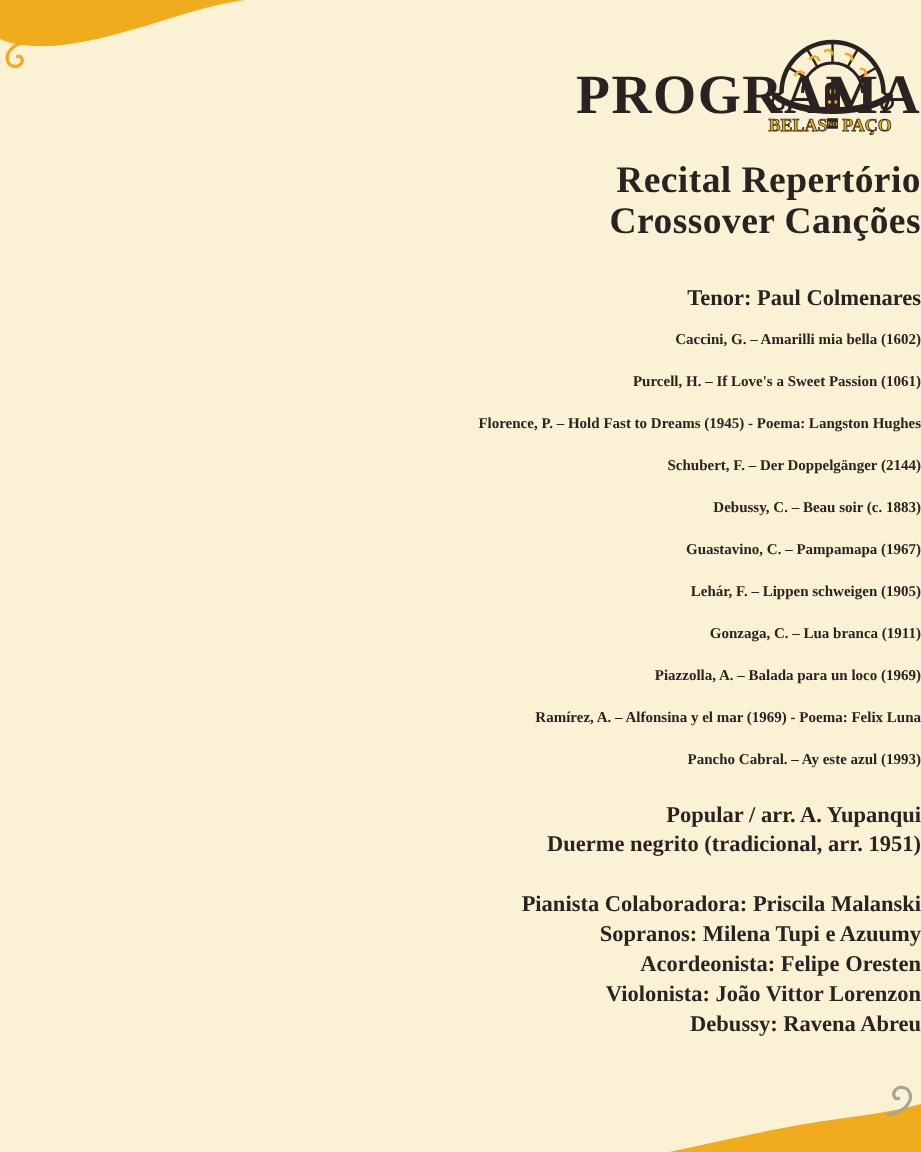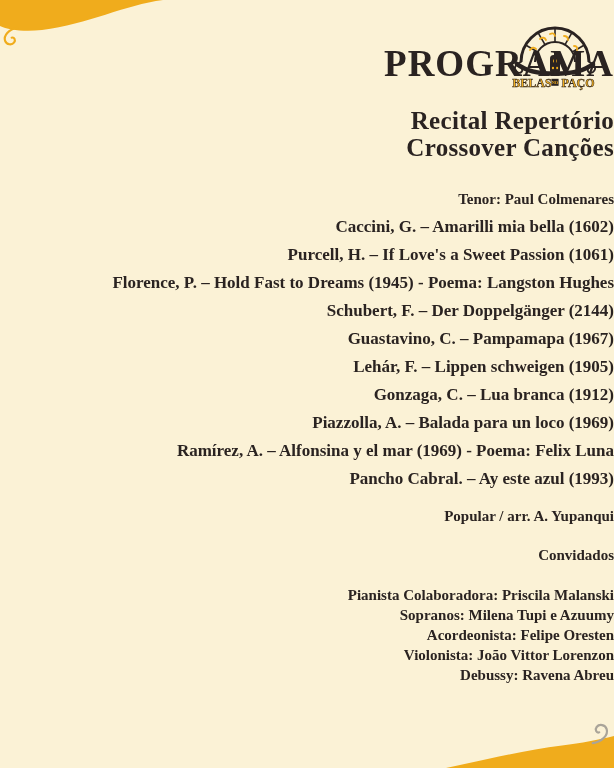--- a/index.html
+++ b/index.html
@@ -46,21 +46,21 @@
     font-size:25px;
     line-height:27px;
     letter-spacing:0.3px;
   }
   .performer{
     margin-top:24px;
     font-size:15px;
     line-height:28px;
   }
   .repertoire .rep-line{
-    font-size:17px;
+    font-size:10px;
     line-height:28px;
     white-space:nowrap;
   }
   .encore{
     margin-top:14px;
     font-size:15px;
     line-height:19px;
   }
   .guests-heading{
     margin-top:19px;
@@ -135,33 +135,34 @@
       <div>Crossover Canções</div>
     </div>
 
     <div class="performer">Tenor: Paul Colmenares</div>
 
     <div class="repertoire">
       <div class="rep-line">Caccini, G. – Amarilli mia bella (1602)</div>
       <div class="rep-line">Purcell, H. – If Love's a Sweet Passion (1061)</div>
       <div class="rep-line">Florence, P. – Hold Fast to Dreams (1945) - Poema: Langston Hughes</div>
       <div class="rep-line">Schubert, F. – Der Doppelgänger (2144)</div>
+      <div class="rep-line">Debussy, C. – Beau soir (c. 1883)</div>
       <div class="rep-line">Guastavino, C. – Pampamapa (1967)</div>
       <div class="rep-line">Lehár, F. – Lippen schweigen (1905)</div>
-      <div class="rep-line">Gonzaga, C. – Lua branca (1912)</div>
+      <div class="rep-line">Gonzaga, C. – Lua branca (1911)</div>
       <div class="rep-line">Piazzolla, A. – Balada para un loco (1969)</div>
       <div class="rep-line">Ramírez, A. – Alfonsina y el mar (1969) - Poema: Felix Luna</div>
       <div class="rep-line">Pancho Cabral. – Ay este azul (1993)</div>
     </div>
 
     <div class="encore">
       <div>Popular / arr. A. Yupanqui</div>
+      <div>Duerme negrito (tradicional, arr. 1951)</div>
     </div>
 
-    <div class="guests-heading">Convidados</div>
 
     <div class="credits">
       <div>Pianista Colaboradora: Priscila Malanski</div>
       <div>Sopranos: Milena Tupi e Azuumy</div>
       <div>Acordeonista: Felipe Oresten</div>
       <div>Violonista: João Vittor Lorenzon</div>
       <div>Debussy: Ravena Abreu</div>
     </div>
 
   </div>

